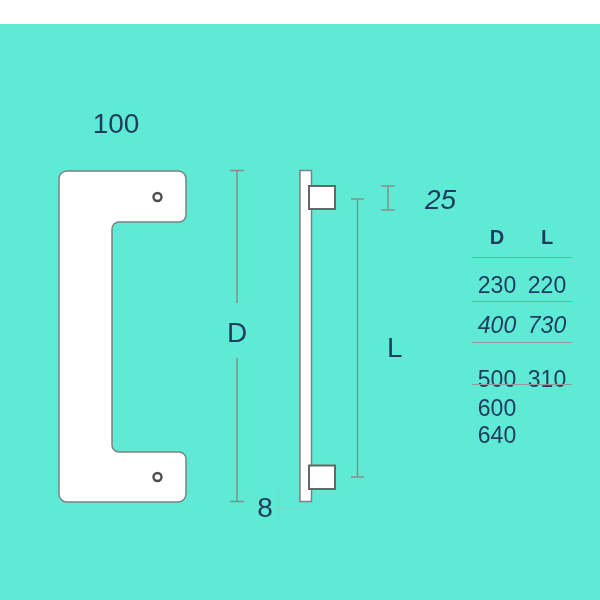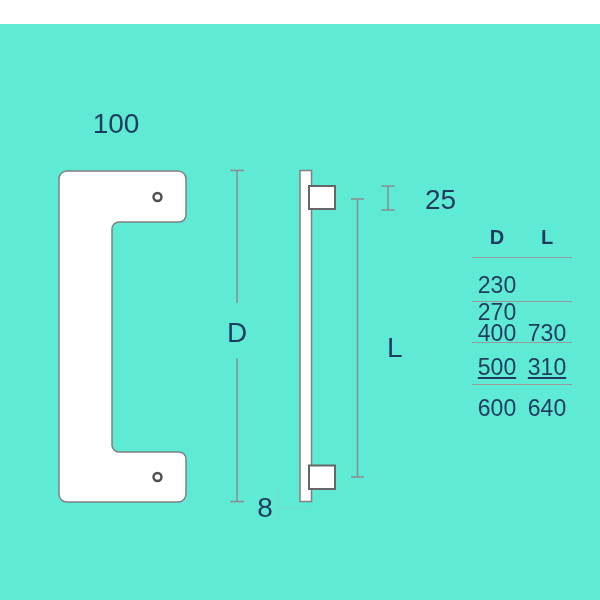--- a/index.html
+++ b/index.html
@@ -31,21 +31,21 @@
   }
   .centered { text-align: center; }
   
   .size-table { position: absolute; left: 472px; top: 202px; width: 100px; color: var(--text); }
   .size-table .t-head { position: absolute; left: 0; top: 0; width: 100px; display: flex; font-weight: bold; font-size: 20px; }
   .size-table .t-head span { width: 50px; text-align: center; }
   .size-table .t-rule { position: absolute; left: 0; width: 100px; height: 0; border-top: 1px solid var(--rule); }
   .size-table .t-row { position: absolute; left: 0; width: 100px; display: flex; font-size: 23px; }
   .size-table .t-row span { width: 50px; text-align: center; }
   .r1 { top: 31px; } .r2 { top: 75px; } .r3 { top: 116px; } .r4 { top: 158px; }
-  .row1 { top: 46px; flex-direction: column; } .row2 { top: 94px; } .row3 { top: 128px; text-decoration: underline; } .row4 { top: 169px; }
+  .row1 { top: 46px; } .row2 { top: 86px; font-style: italic; } .row3 { top: 140px; } .row4 { top: 169px; flex-direction: column; }
 </style>
 </head>
 <body>
 
 <div class="canvas">
 
   <svg class="drawing" width="600" height="600" viewBox="0 0 600 600">
 
     <path d="M 67 147 H 178 A 8 8 0 0 1 186 155 V 191 A 7 7 0 0 1 179 198 H 119
          A 7 7 0 0 0 112 205 V 421 A 7 7 0 0 0 119 428 H 179
@@ -79,37 +79,37 @@
 
     <g stroke="var(--leader)" stroke-width="1.2" stroke-dasharray="1.5 2.5">
       <line x1="278" y1="466" x2="278" y2="497"></line>
       <line x1="279" y1="484" x2="310" y2="484"></line>
     </g>
   </svg>
 
   <div class="dim-label centered" style="left:86px; top:86px; width:60px;">100</div>
 
 
-  <div class="dim-label" style="left:425px; top:162px;">25</div>
+  <div class="dim-label" style="left:425px; top:162px;font-style:italic;">25</div>
 
   <div class="dim-label centered" style="left:222px; top:295px; width:30px;">D</div>
 
   <div class="dim-label" style="left:387px; top:310px;">L</div>
 
   <div class="dim-label centered" style="left:250px; top:470px; width:30px;">8</div>
 
   <div class="size-table">
     <div class="t-head">
       <span>D</span>
       <span>L</span>
     </div>
     <div class="t-rule r1"></div>
     <div class="t-row row1">
       <span>230</span>
-      <span>270</span>
+      <span>220</span>
     </div>
     <div class="t-rule r2"></div>
     <div class="t-row row2">
       <span>400</span>
       <span>730</span>
     </div>
     <div class="t-rule r3"></div>
     <div class="t-row row3">
       <span>500</span>
       <span>310</span>

